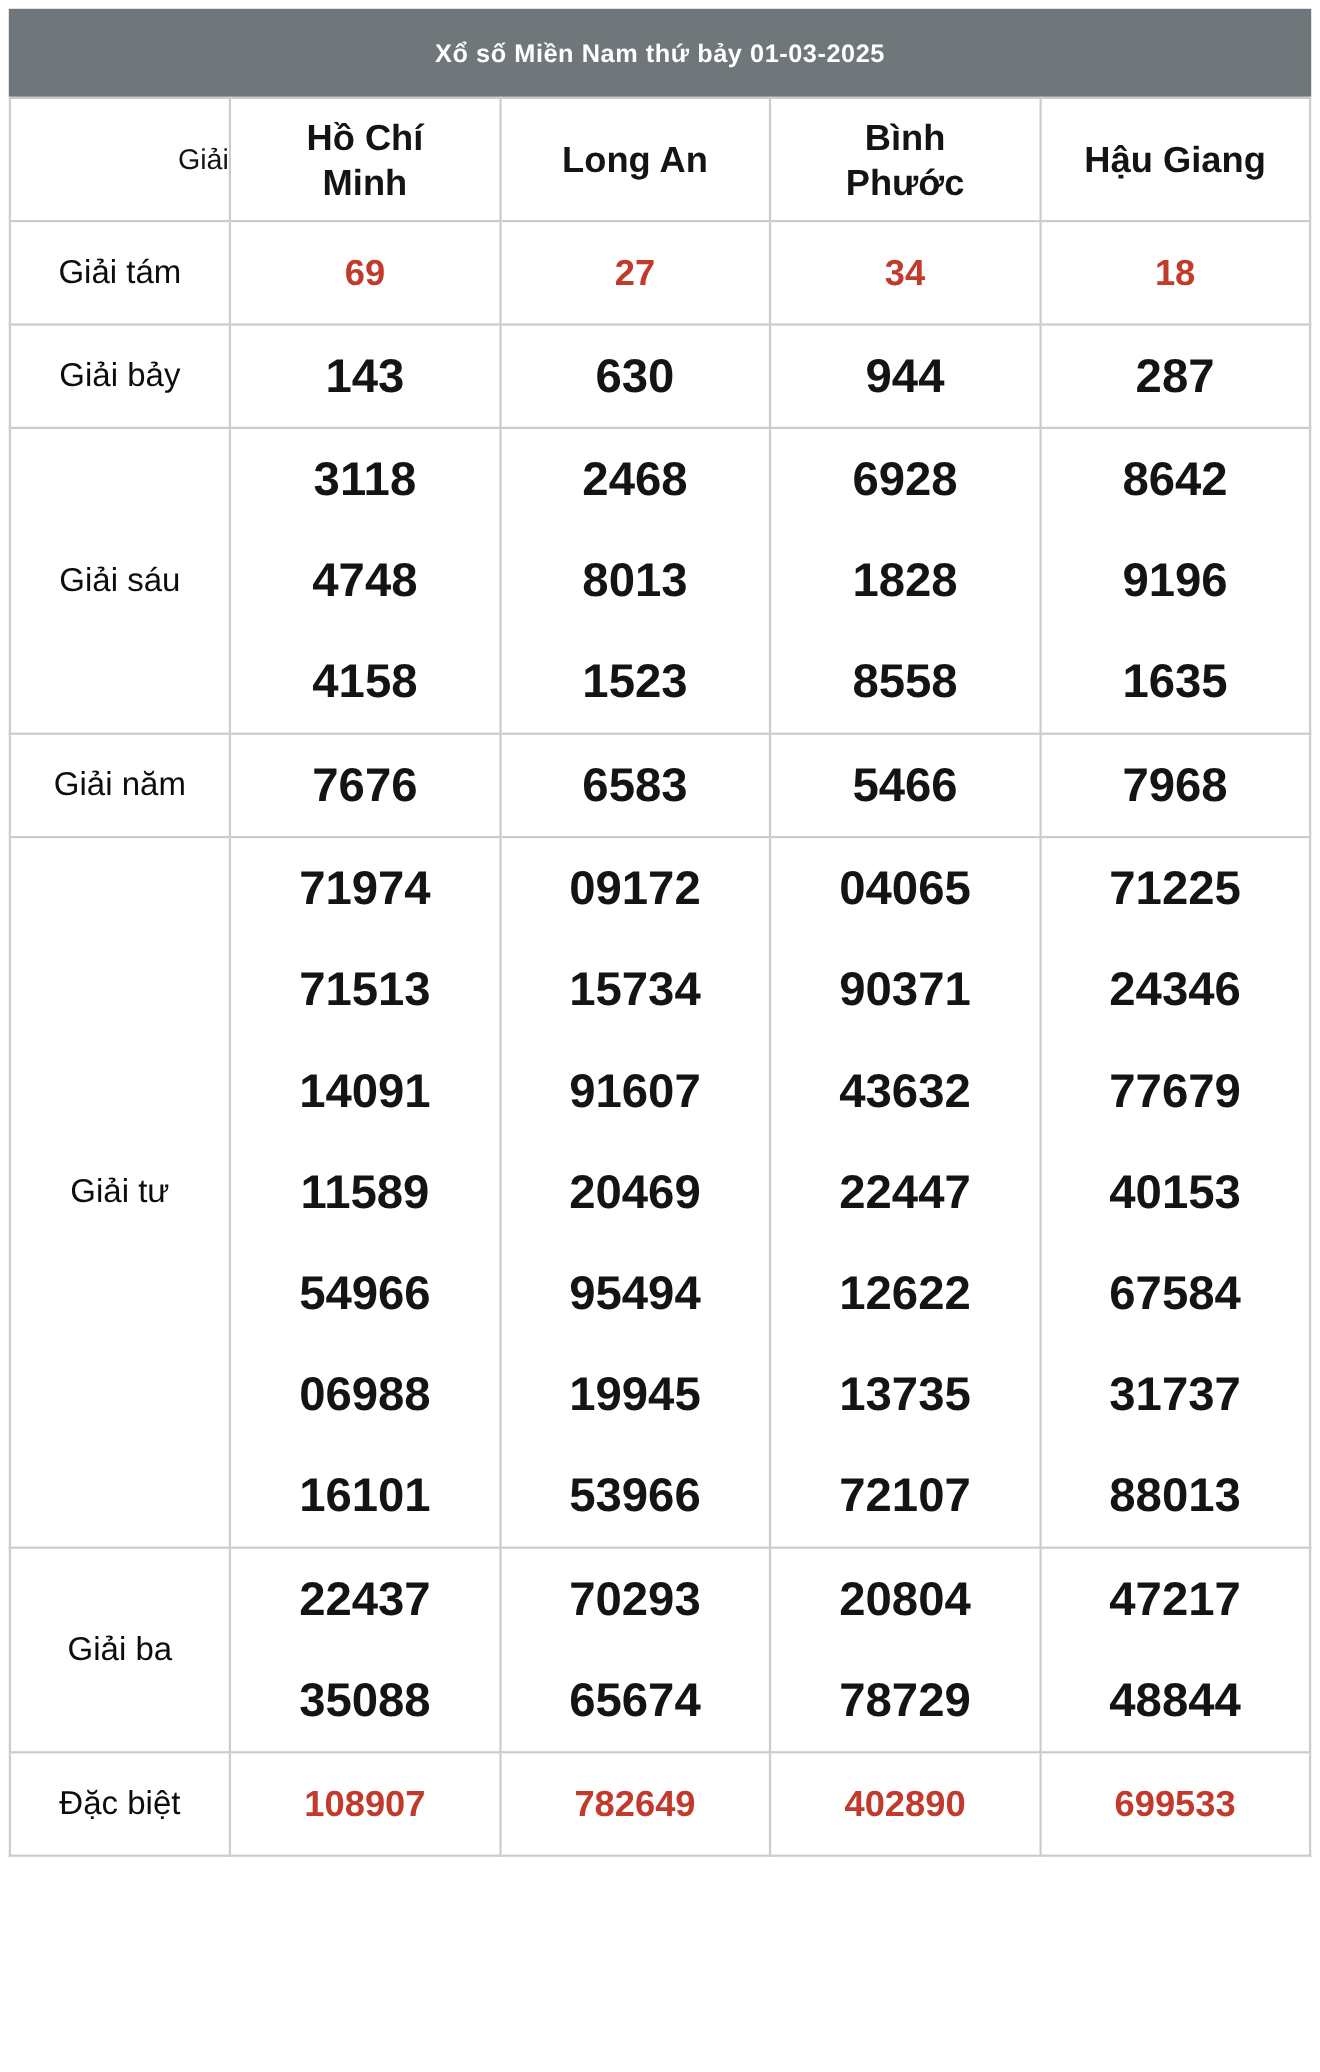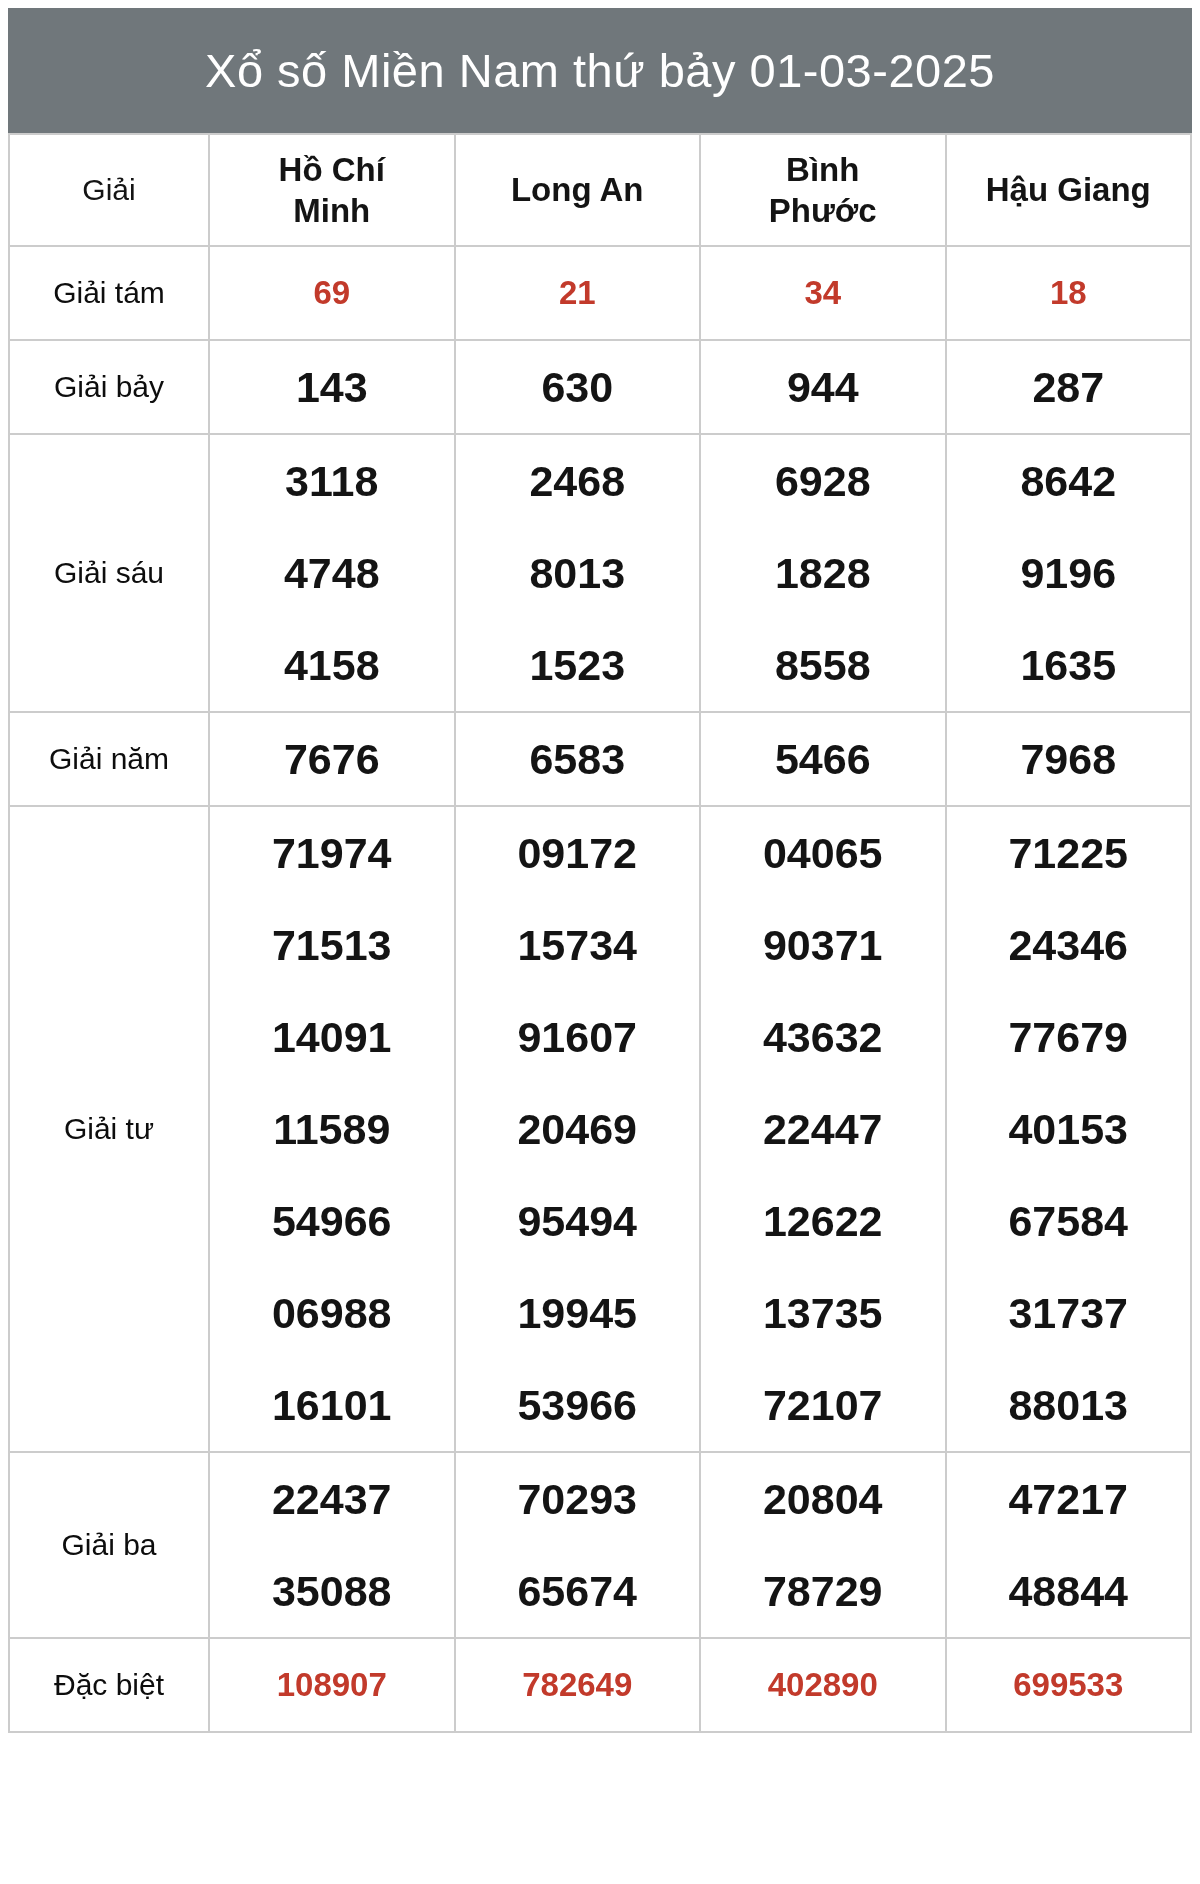--- a/index.html
+++ b/index.html
@@ -13,26 +13,26 @@
   html,body{margin:0;padding:0;background:#ffffff;}
   body{
     width:1200px;
     font-family:"Liberation Sans","DejaVu Sans",sans-serif;
     color:var(--text);
   }
   .page{padding:8px;}
   .title-bar{
     background:var(--header-bg);
     color:var(--header-text);
-    height:125px;
+    height:80px;
     display:flex;
     align-items:center;
     justify-content:center;
-    font-size:47px;
-    font-weight:normal;
+    font-size:23px;
+    font-weight:bold;
     letter-spacing:0.5px;
   }
   table.results{
     width:100%;
     border-collapse:collapse;
     table-layout:fixed;
   }
   table.results th,
   table.results td{
     border:2px solid var(--border);
@@ -44,21 +44,22 @@
   col.prize-col{width:200px;}
   thead th{
     height:112px;
     font-size:33px;
     font-weight:bold;
     line-height:1.25;
     white-space:pre-line;
   }
   thead th.prize-head{
     font-weight:normal;
-    font-size:30px;
+    font-size:26px;
+    text-align:right;
   }
   td.prize-label{
     font-size:30px;
     font-weight:normal;
     color:#0d0d0d;
   }
   td.nums{font-weight:bold;}
   .num-line{
     height:92px;
     display:flex;
@@ -100,21 +101,21 @@
         </tr>
     </thead>
     <tbody>
 
     <tr class="hl">
           <td class="prize-label">Giải tám</td>
           <td class="nums">
             <div class="num-line">69</div>
           </td>
           <td class="nums">
-            <div class="num-line">21</div>
+            <div class="num-line">27</div>
           </td>
           <td class="nums">
             <div class="num-line">34</div>
           </td>
           <td class="nums">
             <div class="num-line">18</div>
           </td>
         </tr>
         <tr>
           <td class="prize-label">Giải bảy</td>

